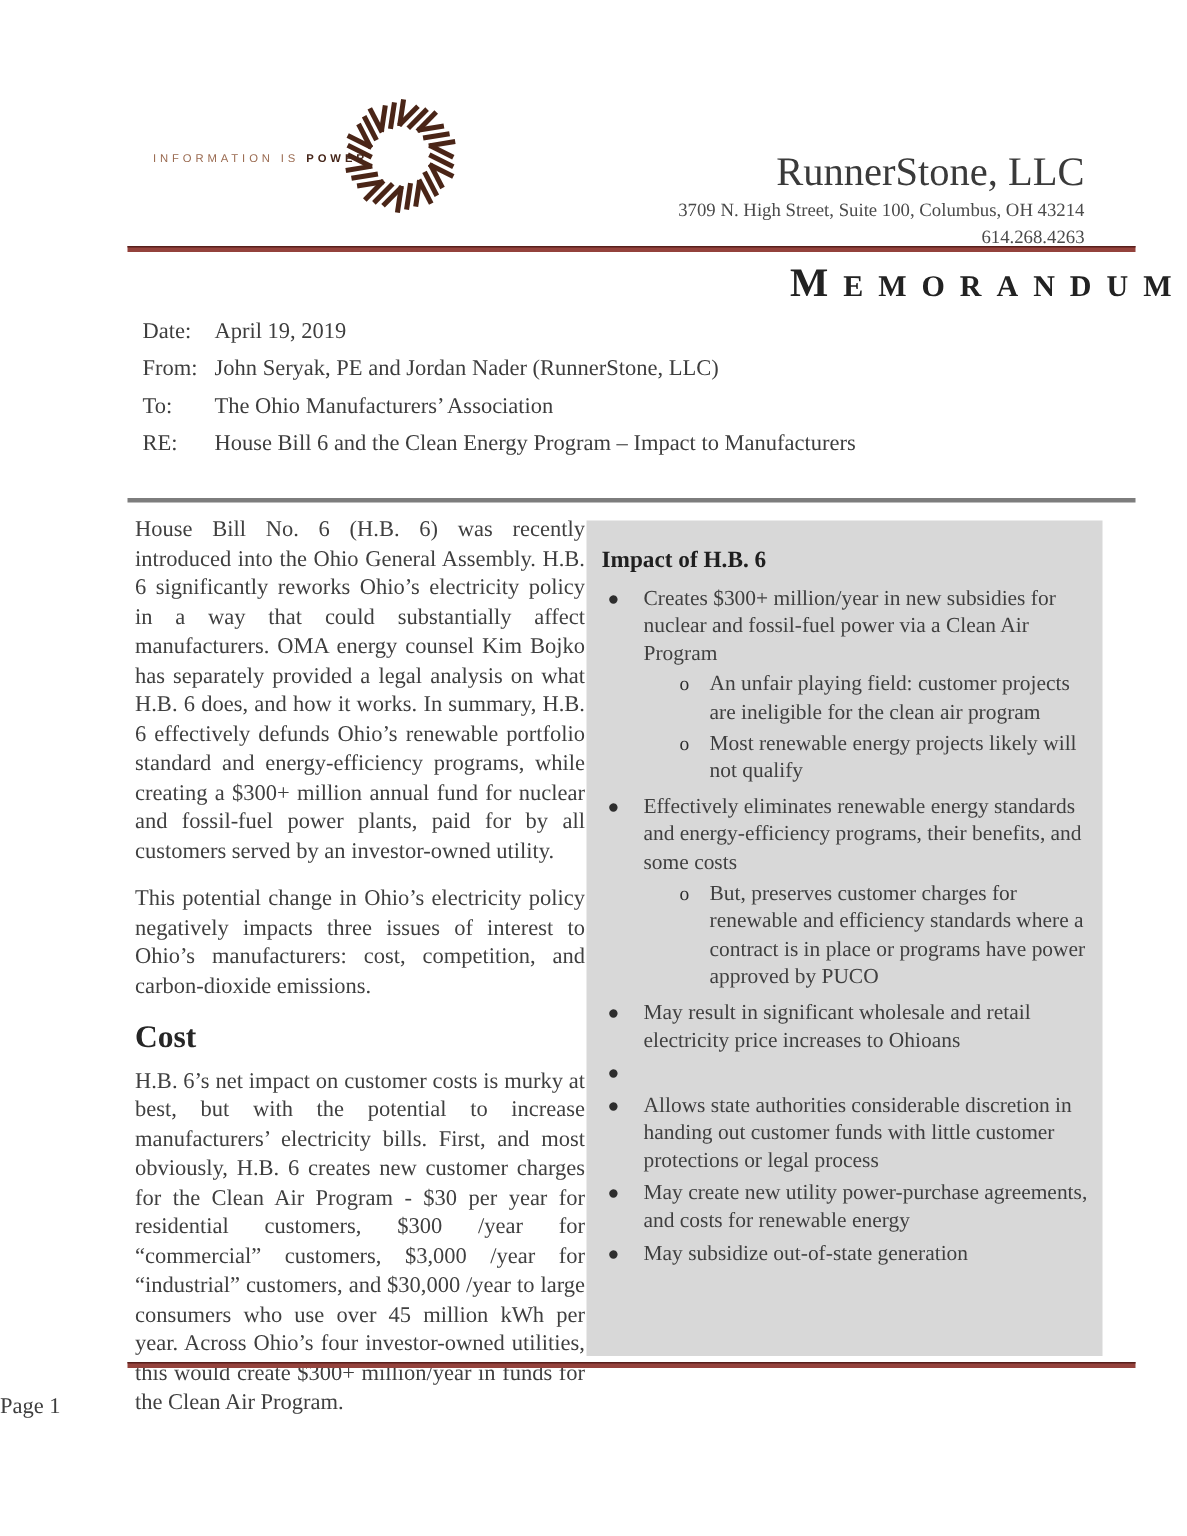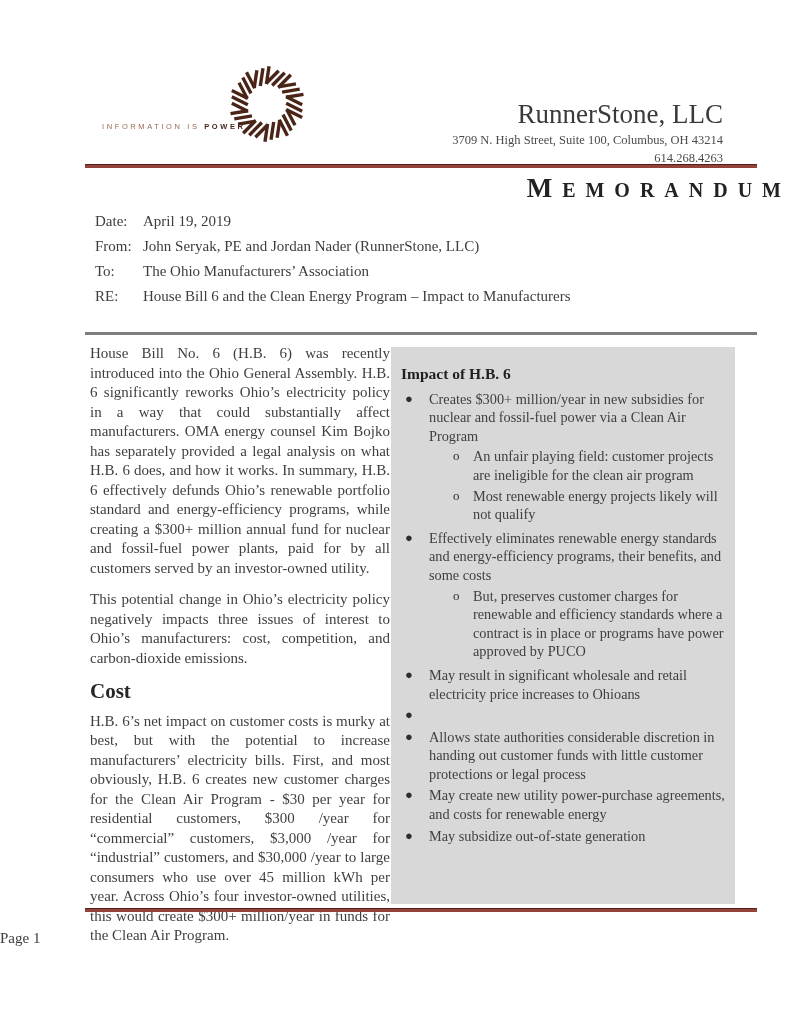--- a/index.html
+++ b/index.html
@@ -7,21 +7,21 @@
     position:relative;width:791px;height:1024px;background:#ffffff;overflow:hidden;
     font-family:"Liberation Serif","DejaVu Serif",serif;color:#3d3d3d;
   }
   
   .logo{position:absolute;left:100px;top:58px;width:240px;height:100px;}
   .ring{position:absolute;left:127px;top:6px;width:80px;height:80px;}
   .logo-text{position:absolute;left:0;top:30px;white-space:nowrap;
     font-size:28px;letter-spacing:1px;font-weight:400;z-index:2;}
   .logo-runner{color:#40241a;}
   .logo-stone{color:#a5342b;}
-  .tagline{position:absolute;left:2px;top:64px;font-family:"Liberation Sans","DejaVu Sans",sans-serif;
+  .tagline{position:absolute;left:2px;top:43px;font-family:"Liberation Sans","DejaVu Sans",sans-serif;
     font-size:7.5px;letter-spacing:2.6px;color:#9a6a50;white-space:nowrap;z-index:2;}
   .tagline b{color:#46261a;}
   .hco{position:absolute;right:68px;top:72px;text-align:right;margin-top:28px;}
   .cname{font-size:27px;color:#3a3a3a;line-height:1.1;}
   .caddr,.cphone{font-size:12.5px;color:#4a4a4a;line-height:1.3;margin-top:2px;}
   
   .rule{position:absolute;left:85px;width:672px;}
   .rule.maroon{height:3px;background:#94423c;border-top:1px solid #571f1c;}
   .rule.gray{height:3px;background:#7d7d7d;}
   .r1{top:164px;}

